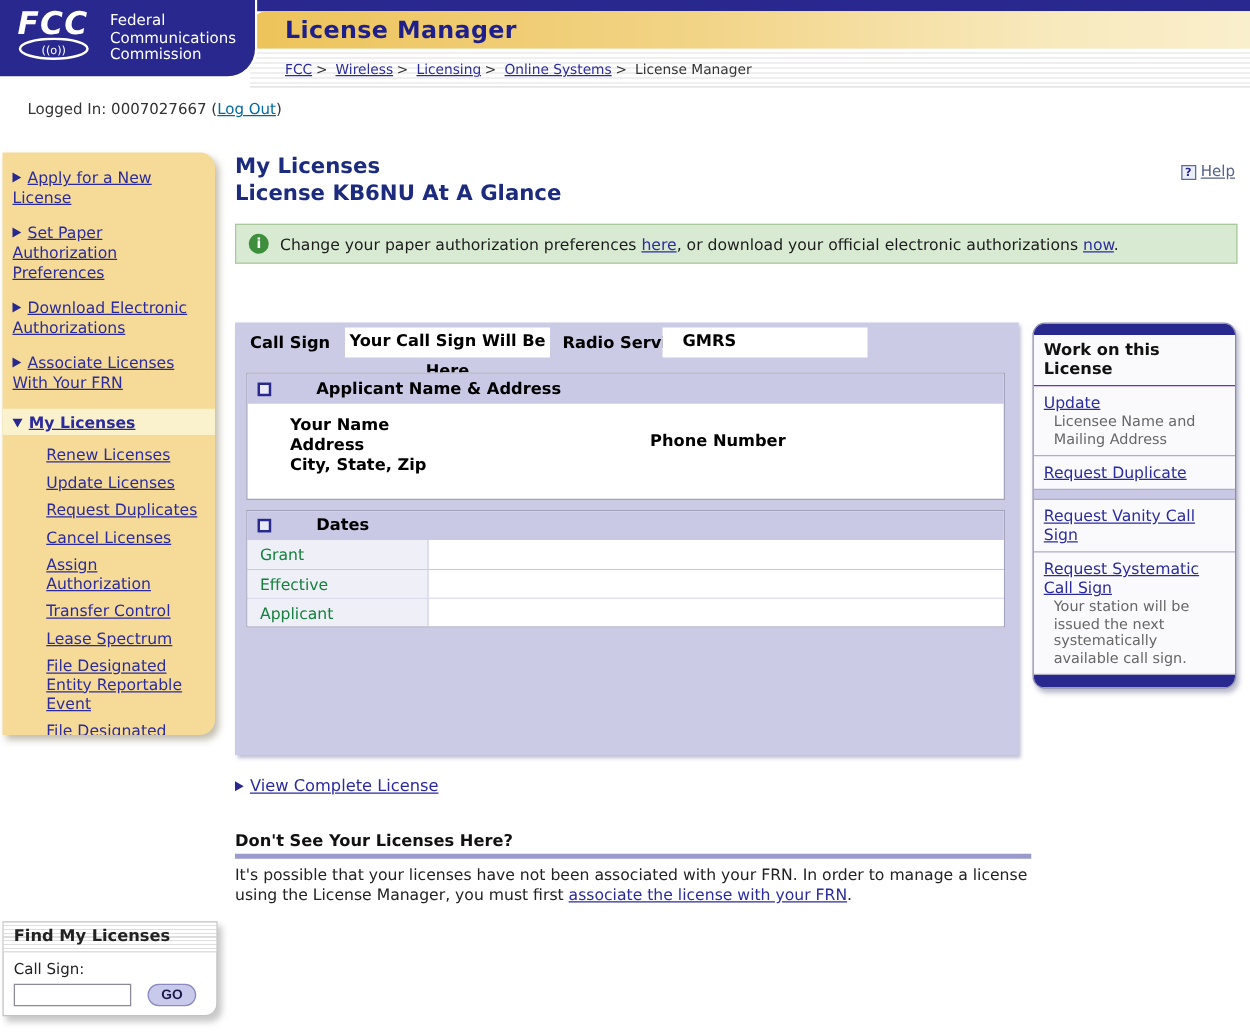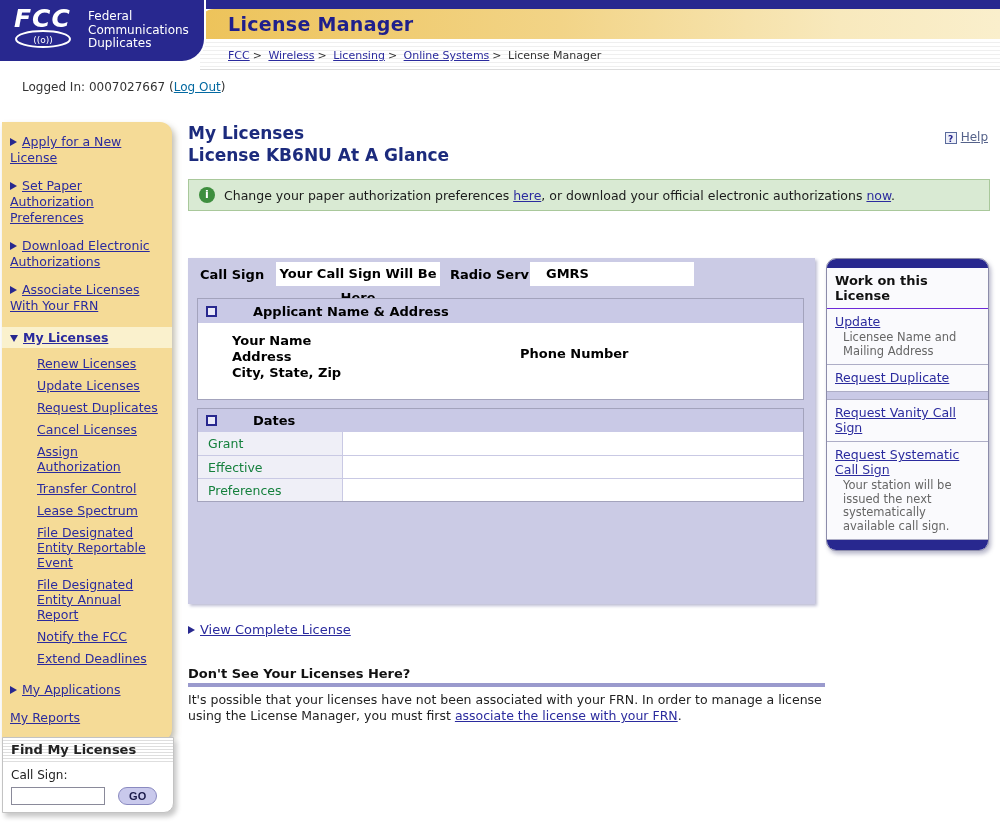--- a/index.html
+++ b/index.html
@@ -22,21 +22,21 @@
     border-bottom-right-radius:24px; border-right:2px solid #fff; border-bottom:2px solid #fff;
     display:flex; align-items:center; padding-left:14px; z-index:5; }
   .fcc-mark { width:72px; position:relative; }
   .fcc-word { color:#fff; font-weight:bold; font-style:italic; font-size:25px; letter-spacing:1px; display:block; line-height:22px; }
   .agency-name { color:#fff; font-size:12px; line-height:1.12; margin-left:2px; }
 
   .loggedin { position:absolute; left:22px; top:80px; font-size:12px; color:#333; }
   .loggedin a { color:#0369a1; text-decoration:underline; cursor:pointer;margin-top:27px; }
 
   
-  .sidebar { position:absolute; left:2px; top:122px; width:170px; height:619px; background:#F5DB97;
+  .sidebar { position:absolute; left:2px; top:122px; width:170px; height:466px; background:#F5DB97;
     border-radius:0 12px 12px 0; box-shadow:3px 4px 6px rgba(120,110,80,.45);
     padding:12px 8px 8px 8px; overflow:hidden; }
   .side-item { margin-bottom:13px; font-size:12.5px; line-height:1.25; }
   .tri { display:inline-block; width:0; height:0; border-left:7px solid #28288F; border-top:4.5px solid transparent; border-bottom:4.5px solid transparent; margin-right:5px; }
   .tri-down { display:inline-block; width:0; height:0; border-top:7px solid #28288F; border-left:4.5px solid transparent; border-right:4.5px solid transparent; margin-right:5px; }
   .ml-row { background:#FAF1CD; margin:0 -8px 8px -8px; padding:3px 8px; font-size:12.5px; }
   .ml-row .lnk { font-weight:bold; }
   .sub-item { margin:0 0 7px 27px; font-size:12.5px; line-height:1.2; }
 
   
@@ -118,21 +118,21 @@
   <div class="fcc-mark">
     <span class="fcc-word">FCC</span>
     <svg width="58" height="20" viewBox="0 0 58 20">
       <ellipse cx="29" cy="9" rx="27" ry="8" fill="none" stroke="#ffffff" stroke-width="2"></ellipse>
       <text x="29" y="13" font-size="9" fill="#ffffff" text-anchor="middle" font-family="DejaVu Sans, sans-serif">((o))</text>
     </svg>
   </div>
   <div class="agency-name">
     <div>Federal</div>
     <div>Communications</div>
-    <div>Duplicates</div>
+    <div>Commission</div>
   </div>
 </div>
 
 <div class="loggedin">
   <span>Logged In:</span>
   <span>0007027667</span>
   <span>(</span><a>Log Out</a><span>)</span>
 </div>
 
 <div class="sidebar">
@@ -224,21 +224,21 @@
     </div>
     <div class="dates-row" style="border-top:none;">
       <div class="dates-label">Grant</div>
       <div class="dates-value"></div>
     </div>
     <div class="dates-row">
       <div class="dates-label">Effective</div>
       <div class="dates-value"></div>
     </div>
     <div class="dates-row">
-      <div class="dates-label">Preferences</div>
+      <div class="dates-label">Applicant</div>
       <div class="dates-value"></div>
     </div>
   </div>
 </div>
 
 <div class="workbox">
   <div class="wb-cap"></div>
   <div class="wb-title">Work on this License</div>
   <div class="wb-item">
     <a class="lnk">Update</a>

